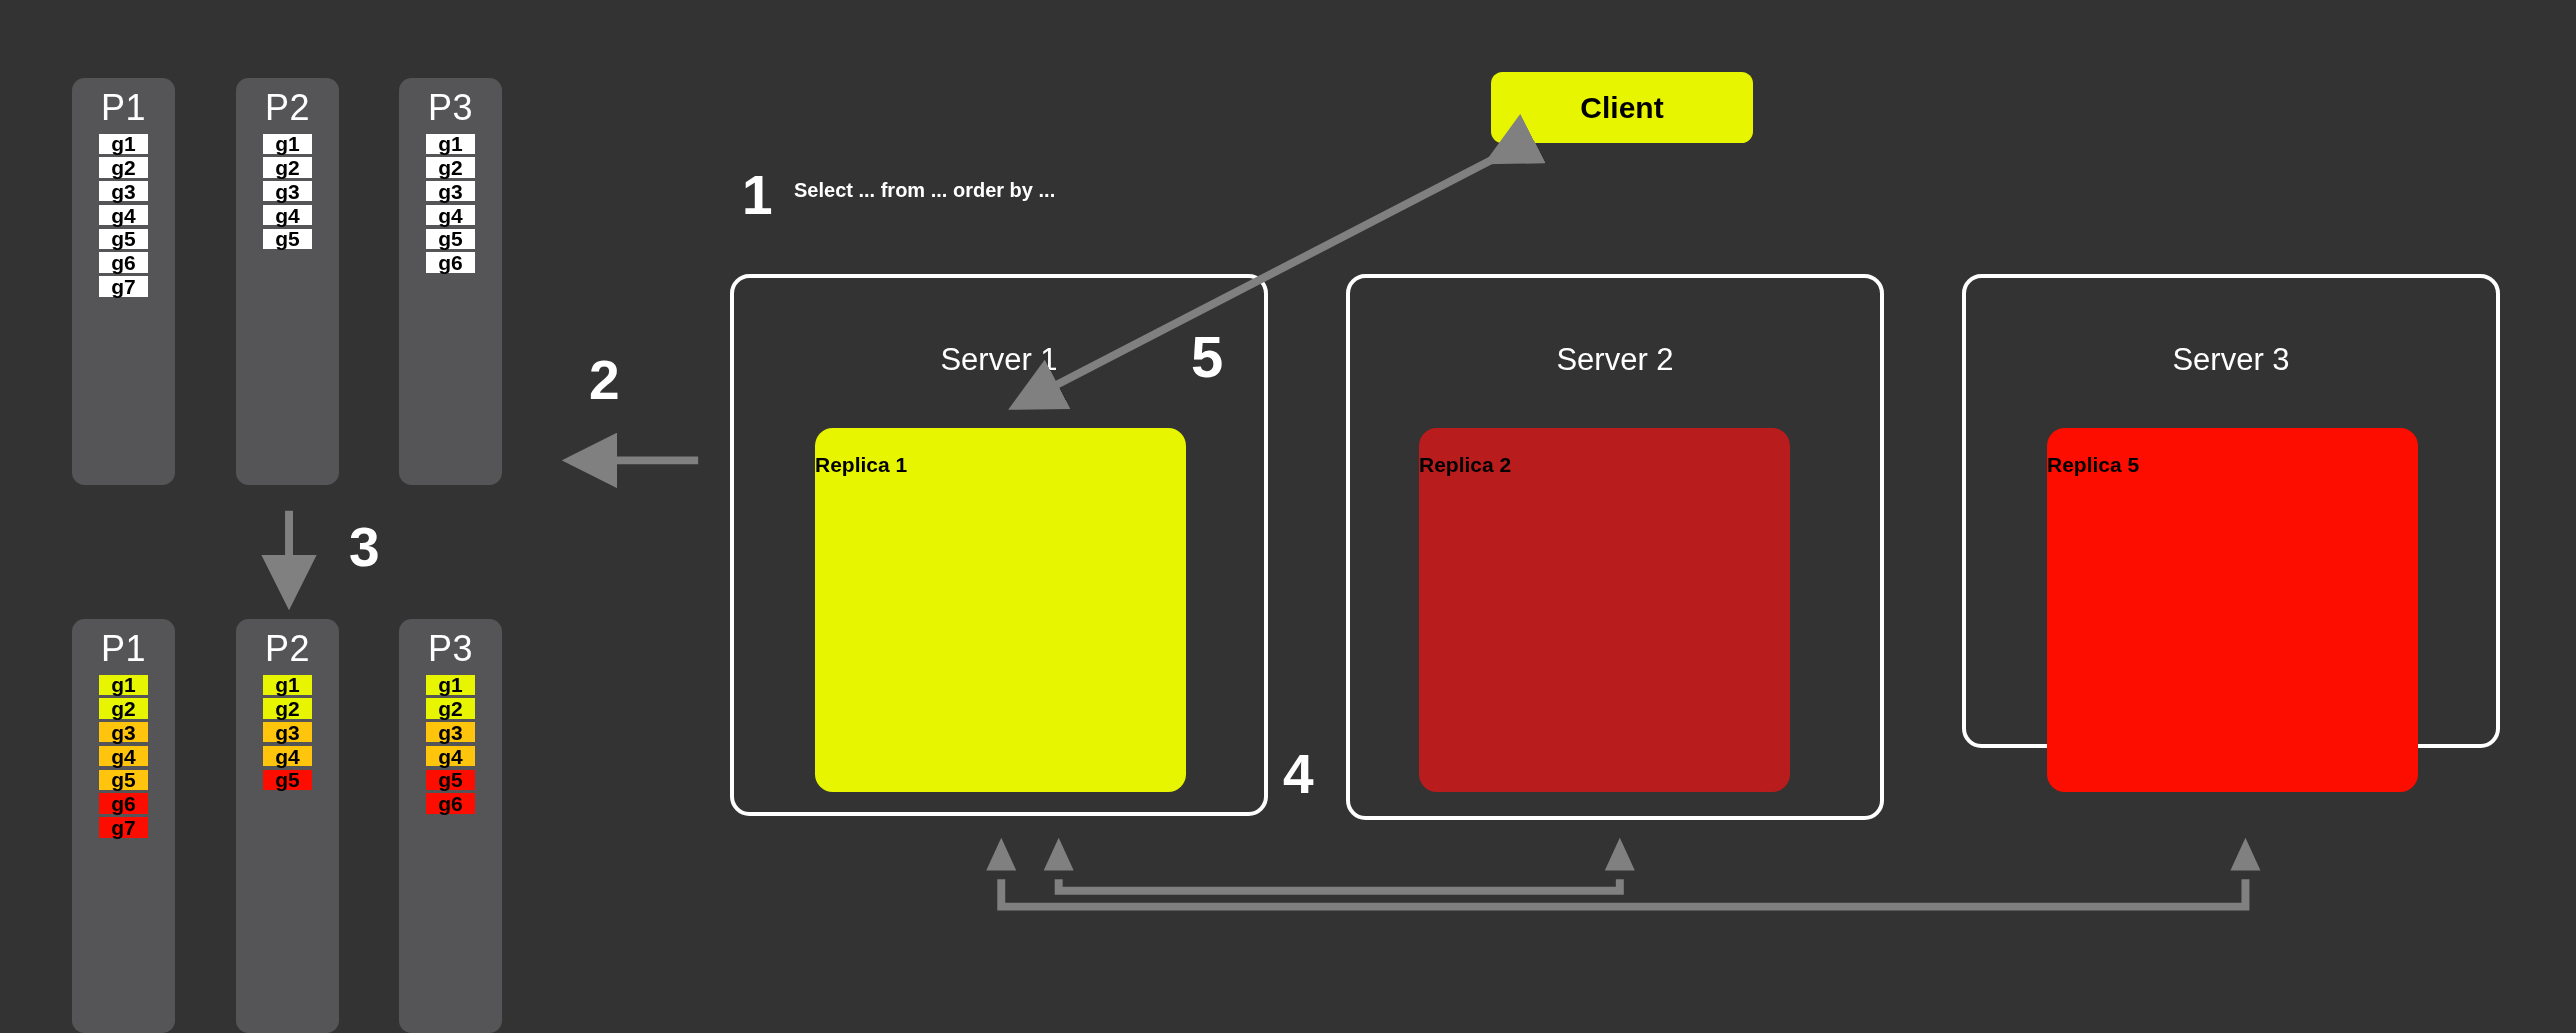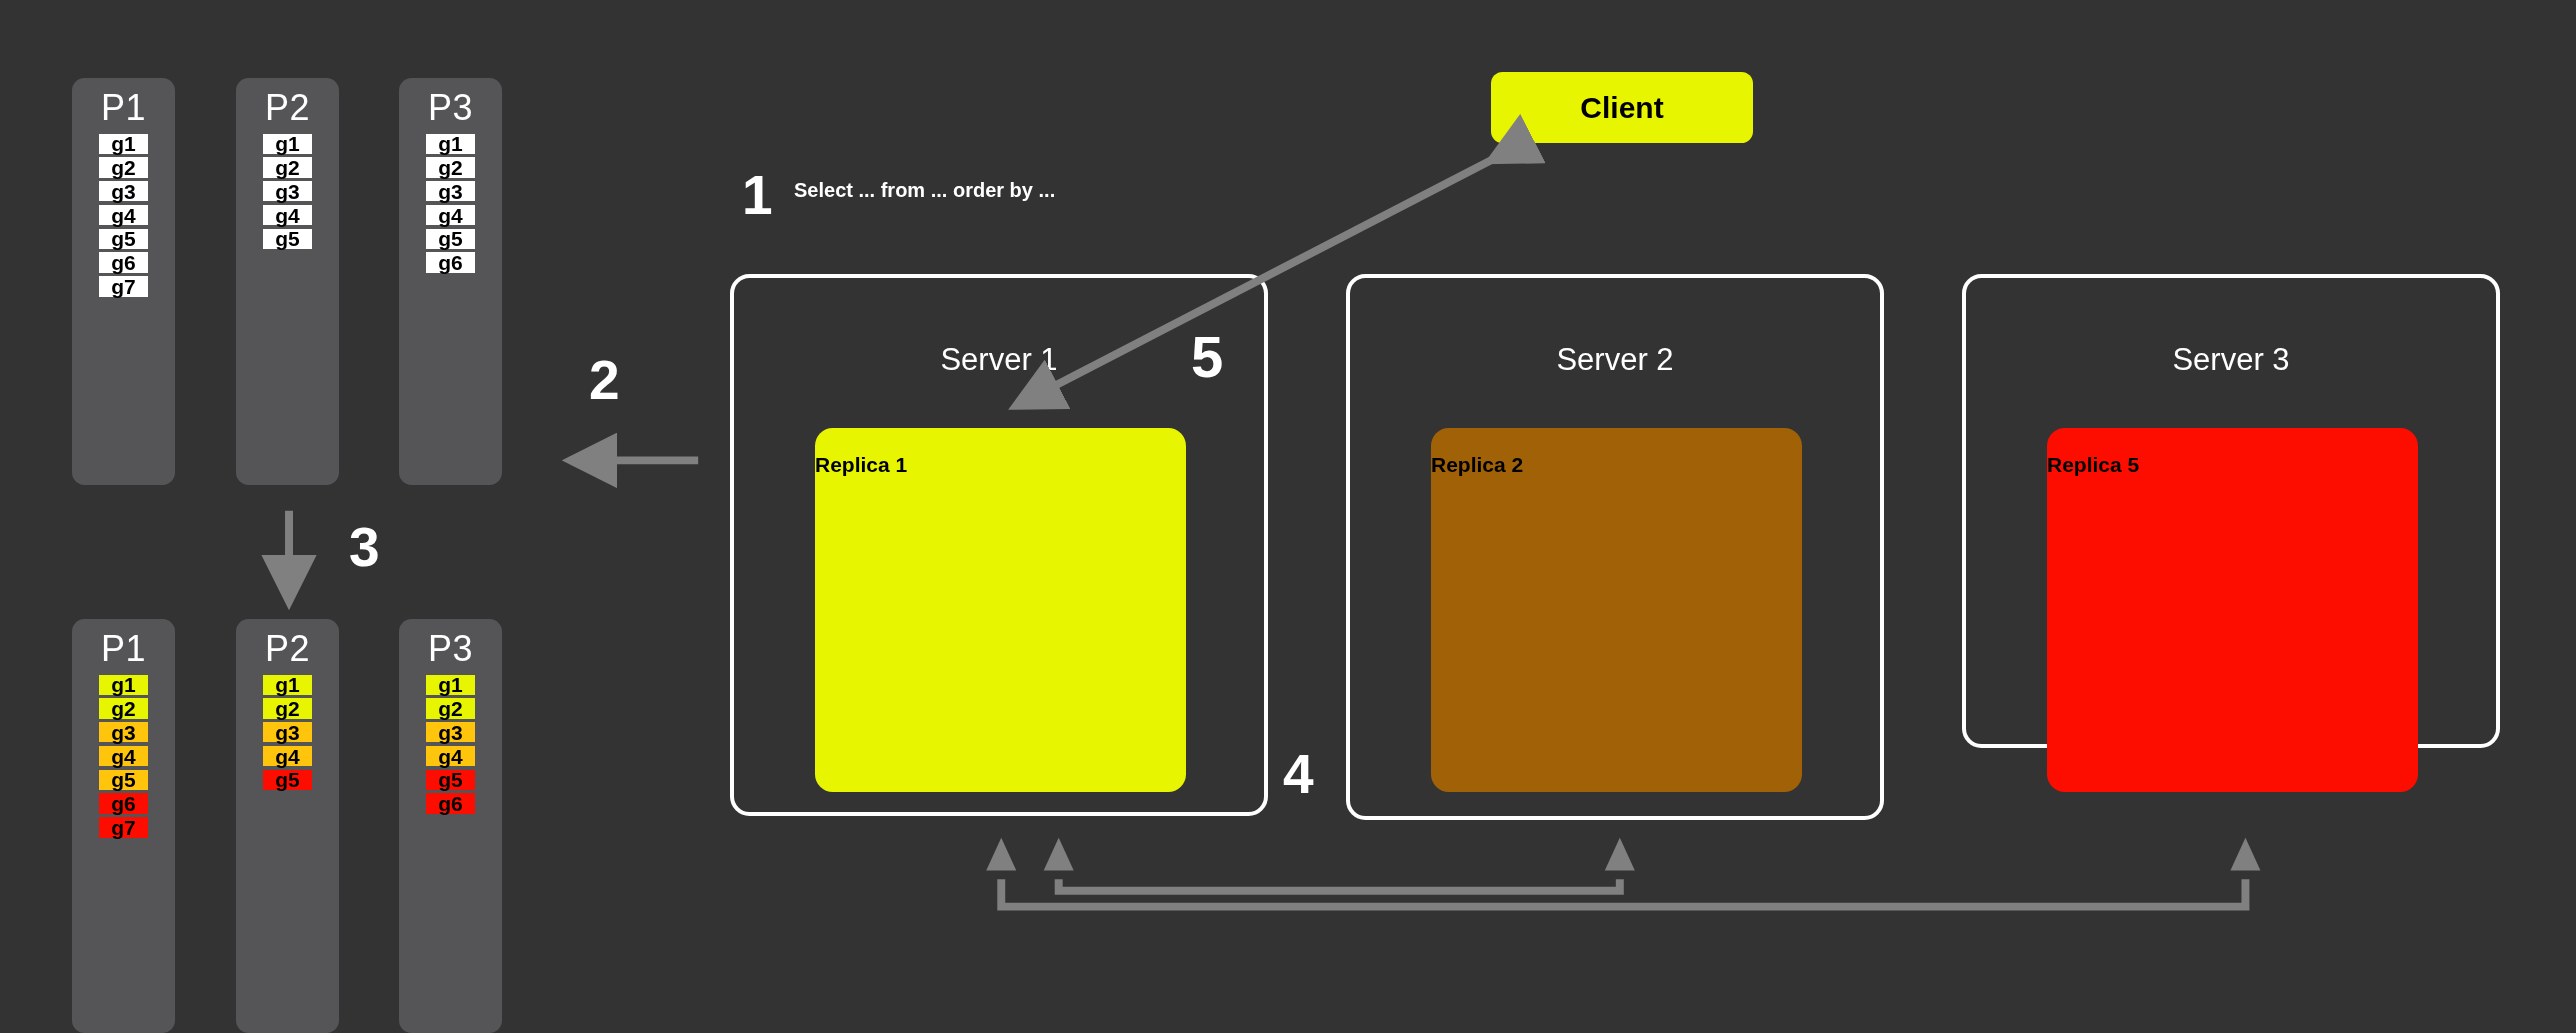--- a/index.html
+++ b/index.html
@@ -210,21 +210,21 @@
 
   <div class="server" style="left:730px; top:274px; width:538px; height:542px;">
     <div class="server-title">Server 1</div>
     <div class="replica" style="left:81px; top:150px; width:371px; height:364px; background:#e8f500;">
       <div class="replica-label">Replica 1</div>
     </div>
   </div>
 
   <div class="server" style="left:1346px; top:274px; width:538px; height:546px;">
     <div class="server-title">Server 2</div>
-    <div class="replica" style="left:81px; top:150px; width:371px; height:364px; background:#a16207;">
+    <div class="replica" style="left:69px; top:150px; width:371px; height:364px; background:#b91c1c;">
       <div class="replica-label">Replica 2</div>
     </div>
   </div>
 
   <div class="server" style="left:1962px; top:274px; width:538px; height:474px;">
     <div class="server-title">Server 3</div>
     <div class="replica" style="left:81px; top:150px; width:371px; height:364px; background:#fc0d00;">
       <div class="replica-label">Replica 5</div>
     </div>
   </div>

